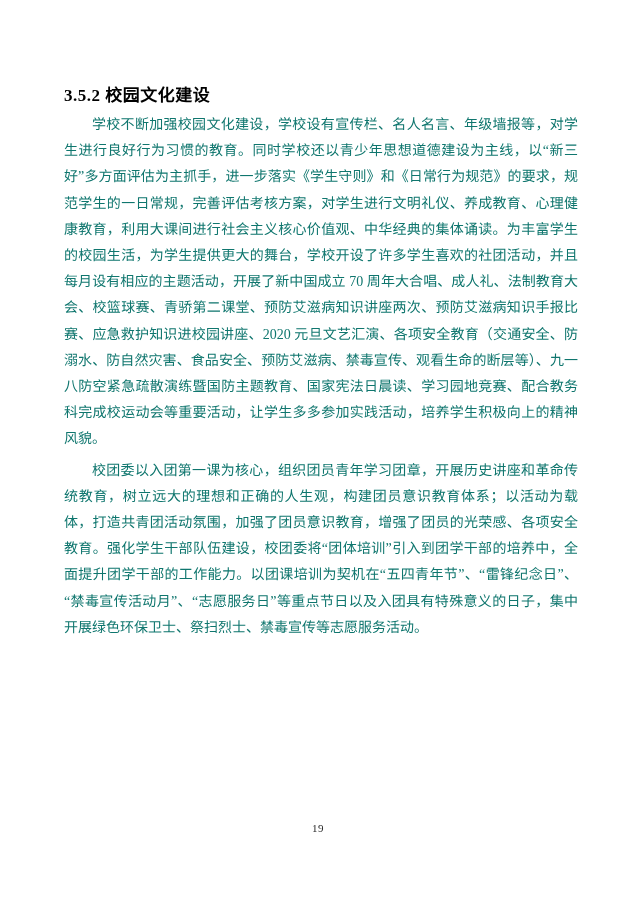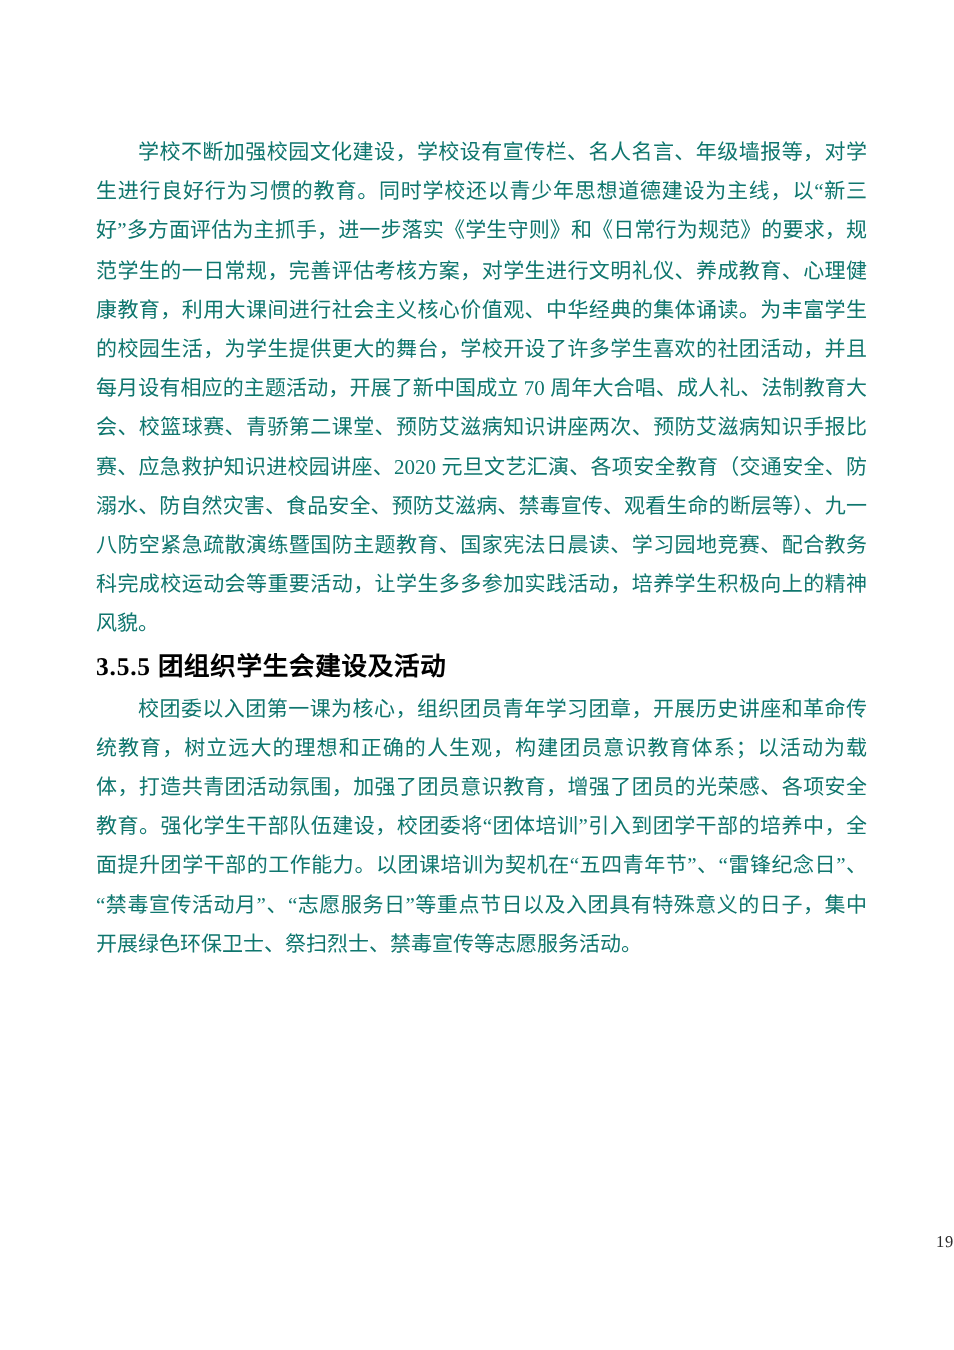--- a/index.html
+++ b/index.html
@@ -44,47 +44,47 @@
     text-indent: 2em;
     margin: 5px 0 3px 0;
     word-break: break-all;
   }
 
   .page-footer {
     position: absolute;
     top: 818px;
     left: 0;
     width: 100%;
-    text-align: right;
+    text-align: center;
   }
 
   .page-number {
     font-family: "Liberation Serif", "DejaVu Serif", serif;
     font-size: 11px;
     color: #2a2a2a;
     letter-spacing: 0.5px;
   }
 </style>
 </head>
 <body>
 
 <div class="page">
 
   <div class="content">
 
     <section>
+      <h2 class="section-heading">3.5.2 校园文化建设</h2>
       <p class="section-body">学校不断加强校园文化建设，学校设有宣传栏、名人名言、年级墙报等，对学生进行良好行为习惯的教育。同时学校还以青少年思想道德建设为主线，以“新三好”多方面评估为主抓手，进一步落实《学生守则》和《日常行为规范》的要求，规范学生的一日常规，完善评估考核方案，对学生进行文明礼仪、养成教育、心理健康教育，利用大课间进行社会主义核心价值观、中华经典的集体诵读。为丰富学生的校园生活，为学生提供更大的舞台，学校开设了许多学生喜欢的社团活动，并且每月设有相应的主题活动，开展了新中国成立 70 周年大合唱、成人礼、法制教育大会、校篮球赛、青骄第二课堂、预防艾滋病知识讲座两次、预防艾滋病知识手报比赛、应急救护知识进校园讲座、2020 元旦文艺汇演、各项安全教育（交通安全、防溺水、防自然灾害、食品安全、预防艾滋病、禁毒宣传、观看生命的断层等）、九一八防空紧急疏散演练暨国防主题教育、国家宪法日晨读、学习园地竞赛、配合教务科完成校运动会等重要活动，让学生多多参加实践活动，培养学生积极向上的精神风貌。</p>
     </section>
 
     <section>
     </section>
 
 
     <section>
-      <h2 class="section-heading">3.5.5 团组织学生会建设及活动</h2>
       <p class="section-body">校团委以入团第一课为核心，组织团员青年学习团章，开展历史讲座和革命传统教育，树立远大的理想和正确的人生观，构建团员意识教育体系；以活动为载体，打造共青团活动氛围，加强了团员意识教育，增强了团员的光荣感、各项安全教育。强化学生干部队伍建设，校团委将“团体培训”引入到团学干部的培养中，全面提升团学干部的工作能力。以团课培训为契机在“五四青年节”、“雷锋纪念日”、“禁毒宣传活动月”、“志愿服务日”等重点节日以及入团具有特殊意义的日子，集中开展绿色环保卫士、祭扫烈士、禁毒宣传等志愿服务活动。</p>
     </section>
 
   </div>
 
   <div class="page-footer">
     <span class="page-number">19</span>
   </div>
 
 </div>

